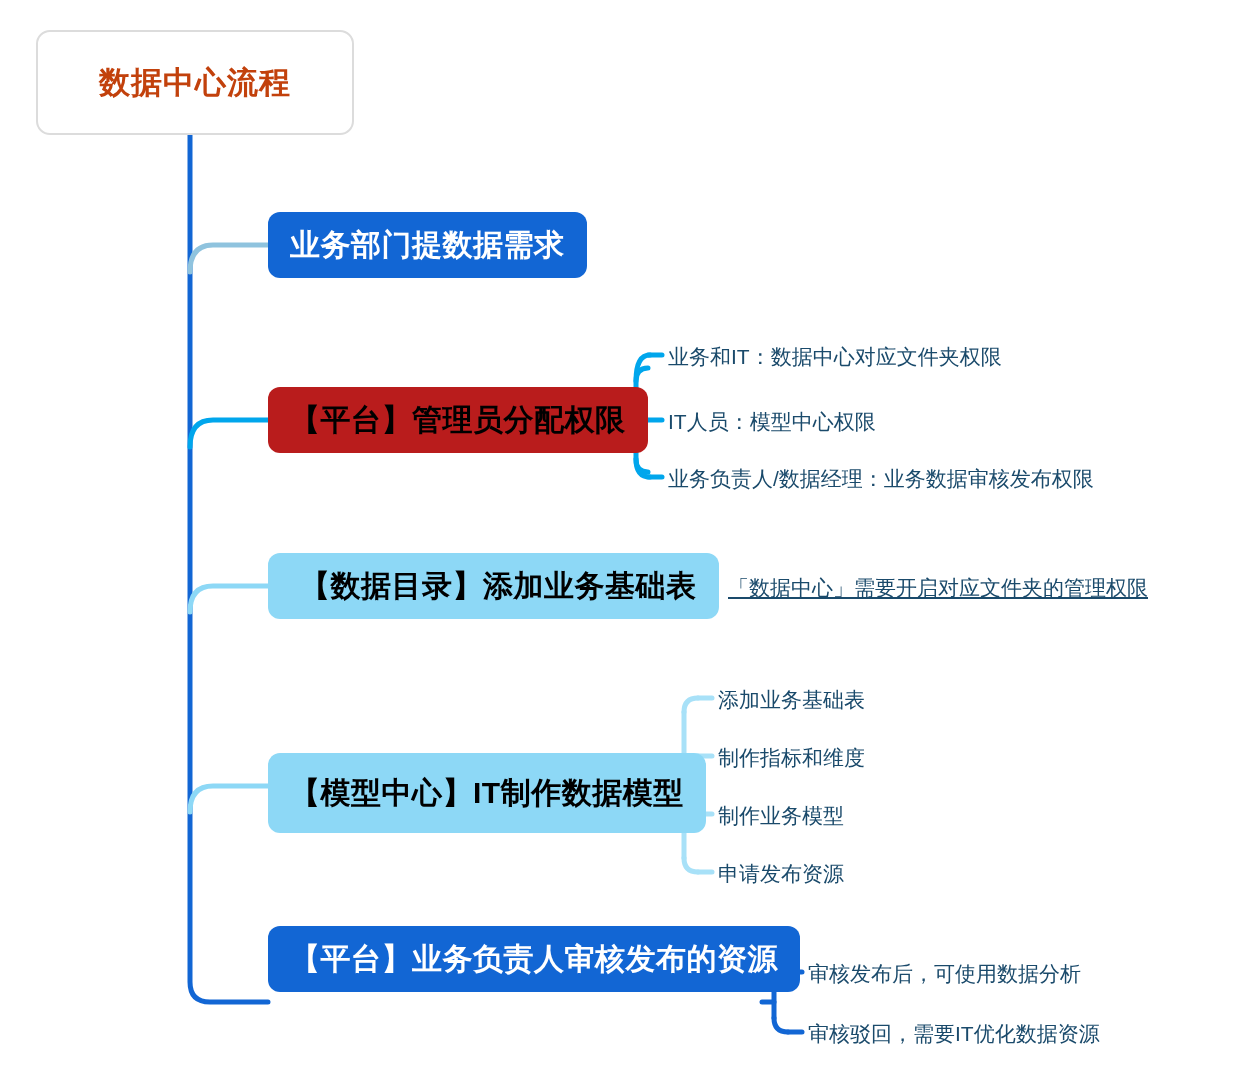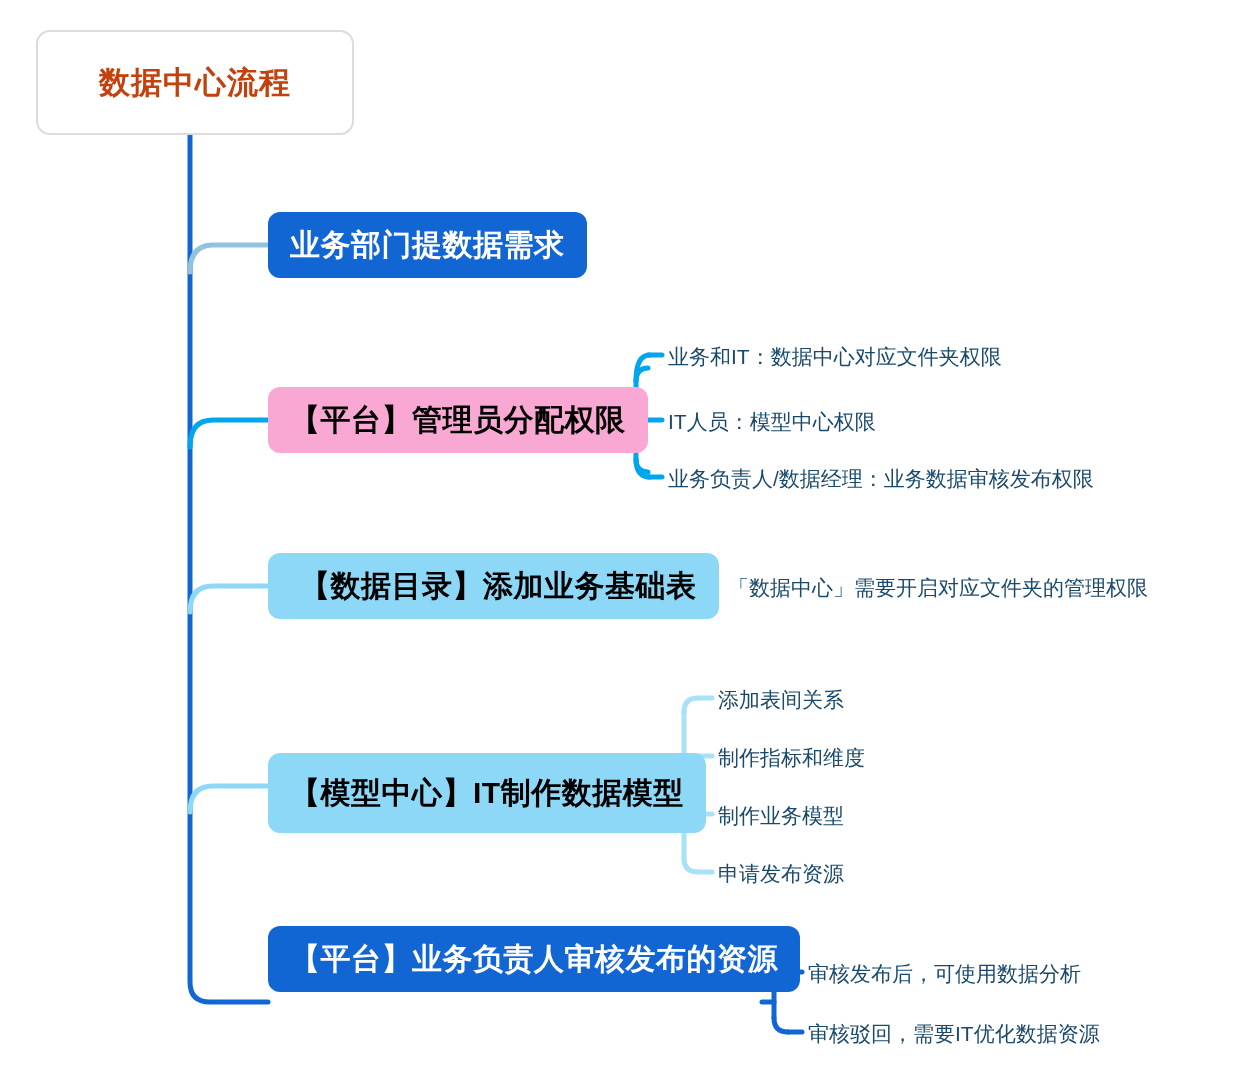--- a/index.html
+++ b/index.html
@@ -63,21 +63,21 @@
     padding: 0 22px;
     white-space: nowrap;
   }
   .branch-label {
     font-size: 30px;
     font-weight: bold;
     letter-spacing: 0.5px;
   }
   .node-dark { background: #1266d4; }
   .node-dark .branch-label { color: #ffffff; }
-  .node-cyan { background: #f9a8d4; }
+  .node-cyan { background: #b91c1c; }
   .node-cyan .branch-label { color: #000000; }
   .node-light { background: #8dd8f6; }
   .node-light .branch-label { color: #000000; }
 
   
   .leaf {
     position: absolute;
     font-size: 21px;
     color: #1a4a6b;
     white-space: nowrap;
@@ -142,26 +142,26 @@
   <div class="branch-node node-cyan" style="left:268px; top:387px; height:66px;">
     <span class="branch-label">【平台】管理员分配权限</span>
   </div>
   <div class="leaf" style="left:668px; top:346px;">业务和IT：数据中心对应文件夹权限</div>
   <div class="leaf" style="left:668px; top:411px;">IT人员：模型中心权限</div>
   <div class="leaf" style="left:668px; top:468px;">业务负责人/数据经理：业务数据审核发布权限</div>
 
   <div class="branch-node node-light" style="left:268px; top:553px; height:66px;padding-left:32px;">
     <span class="branch-label">【数据目录】添加业务基础表</span>
   </div>
-  <div class="leaf" style="left:728px; top:577px;">「数据中心」需要开启对应文件夹的管理权限</div>
+  <div class="leaf" style="left:728px; top:577px;text-decoration:underline;">「数据中心」需要开启对应文件夹的管理权限</div>
 
   <div class="branch-node node-light" style="left:268px; top:753px; height:80px;">
     <span class="branch-label">【模型中心】IT制作数据模型</span>
   </div>
-  <div class="leaf" style="left:718px; top:689px;">添加表间关系</div>
+  <div class="leaf" style="left:718px; top:689px;">添加业务基础表</div>
   <div class="leaf" style="left:718px; top:747px;">制作指标和维度</div>
   <div class="leaf" style="left:718px; top:805px;">制作业务模型</div>
   <div class="leaf" style="left:718px; top:863px;">申请发布资源</div>
 
   <div class="branch-node node-dark" style="left:268px; top:926px; height:66px;">
     <span class="branch-label">【平台】业务负责人审核发布的资源</span>
   </div>
   <div class="leaf" style="left:808px; top:963px;">审核发布后，可使用数据分析</div>
   <div class="leaf" style="left:808px; top:1023px;">审核驳回，需要IT优化数据资源</div>
 

